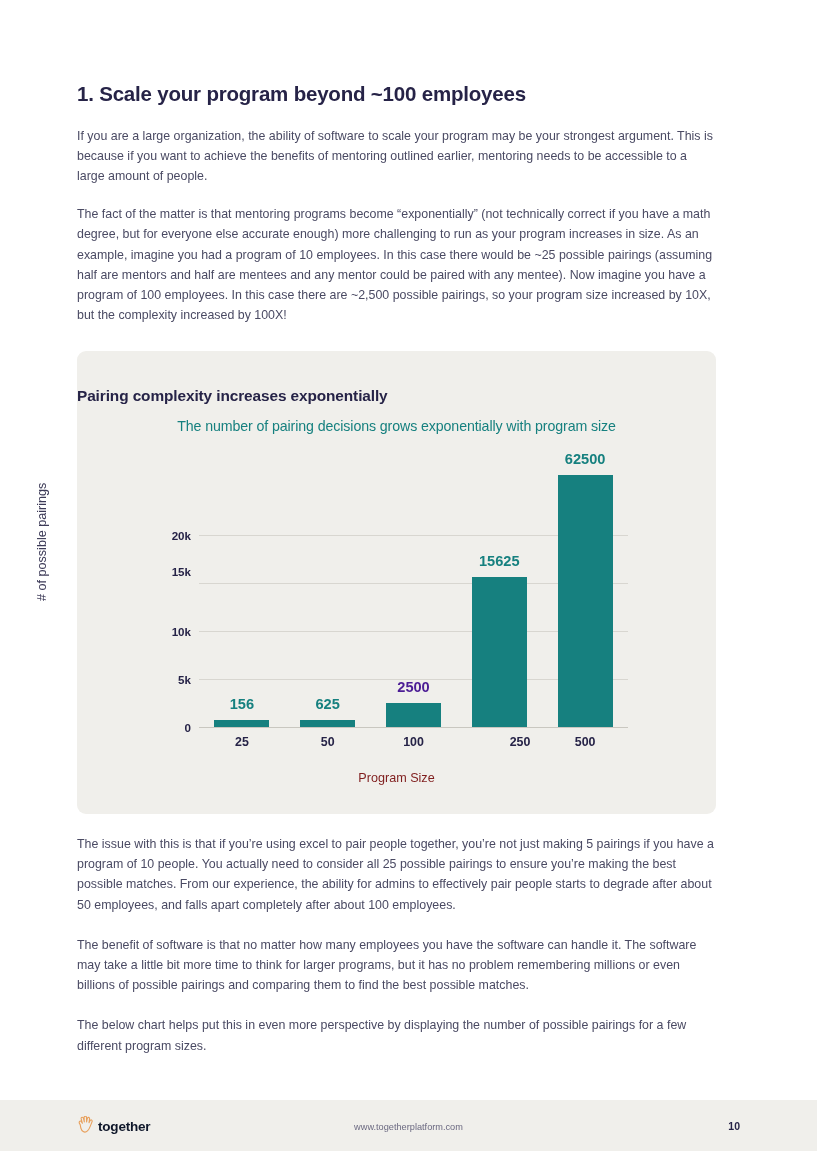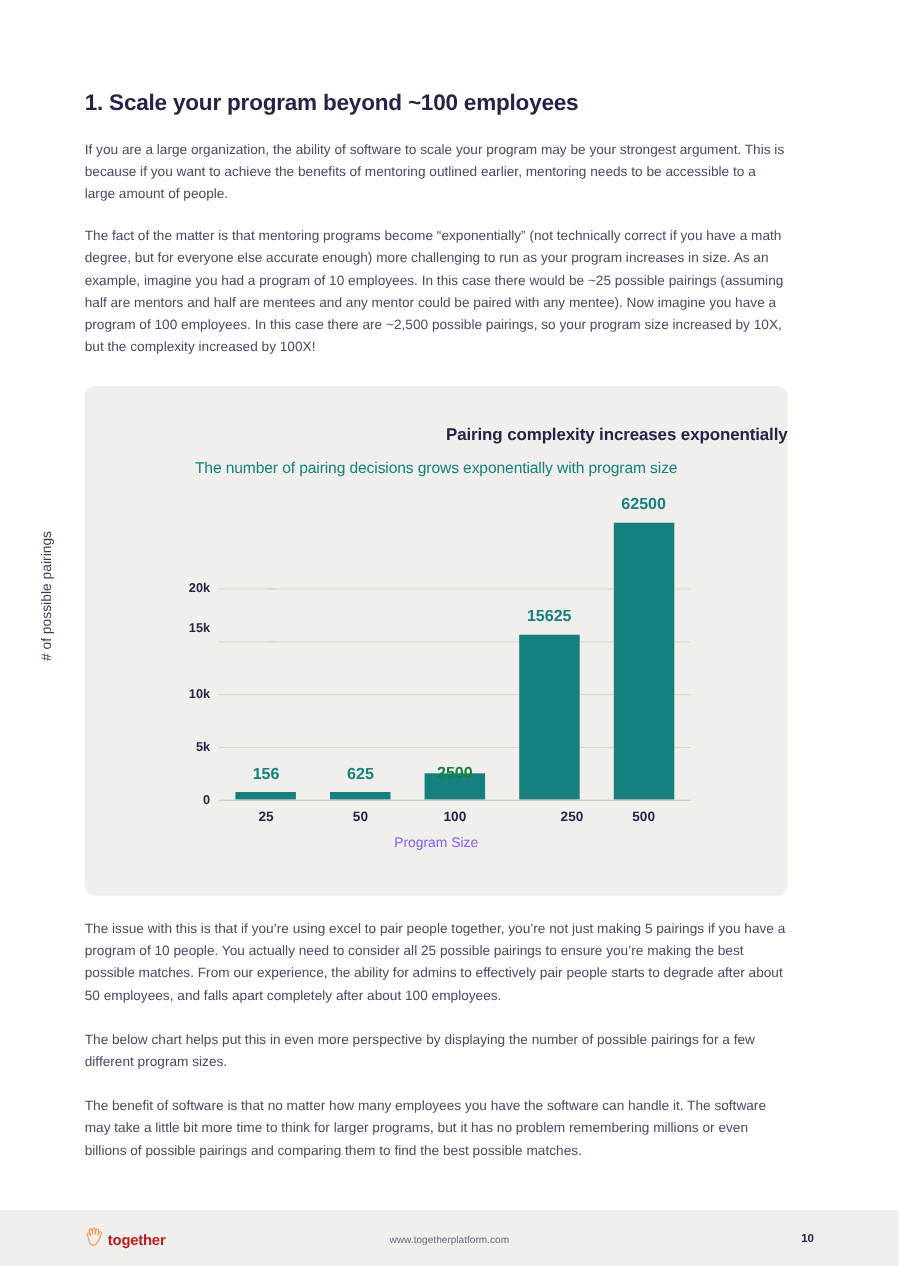--- a/index.html
+++ b/index.html
@@ -54,21 +54,21 @@
     width: 639px;
     height: 463px;
     background: #f0efeb;
     border-radius: 9px;
   }
 
   .chart-title {
     position: absolute;
     left: 0; right: 0;
     top: 36px;
-    text-align: right;
+    text-align: left;
     font-size: 15.4px;
     font-weight: bold;
     color: #262347;
     letter-spacing: -0.1px;
   }
 
   .chart-subtitle {
     position: absolute;
     left: 0; right: 0;
     top: 67px;
@@ -152,24 +152,24 @@
     text-align: left;
     font-size: 12.4px;
     font-weight: bold;
     color: #262347;
     transform: translateX(-50%);
   }
 
   .xaxis-title {
     position: absolute;
     left: 0; right: 0;
-    top: 408px;
+    top: 420px;
     text-align: center;
     font-size: 12.6px;
-    color: #8b5cf6;
+    color: #7f1d1d;
   }
 
   .yaxis-title {
     position: absolute;
     left: -42px;
     top: 250px;
     font-size: 12.6px;
     color: #3c3a57;
     transform: rotate(-90deg);
     transform-origin: left top;
@@ -189,21 +189,21 @@
     position: absolute;
     left: 77px;
     top: 16px;
     display: flex;
     align-items: center;
     gap: 5px;
   }
   .footer-logo-text {
     font-size: 13.5px;
     font-weight: bold;
-    color: #b91c1c;
+    color: #0f172a;
     letter-spacing: -0.2px;
   }
   .footer-url {
     position: absolute;
     left: 0; right: 0;
     top: 22px;
     text-align: center;
     font-size: 9.2px;
     color: #6a6880;
   }
@@ -260,41 +260,41 @@
         <div class="bar" style="left: 187px; width: 55px; height: 24px; background: rgb(22, 128, 127);"></div>
         <div class="bar" style="left: 272.8px; width: 55px; height: 150px; background: rgb(22, 128, 127);"></div>
         <div class="bar" style="left: 358.6px; width: 55px; height: 252px; background: rgb(22, 128, 127);"></div>
       </div>
 
     <div class="axis-baseline"></div>
 
     <div id="bar-labels">
         <div class="bar-label" style="left: 164.9px; top: 345px; color: rgb(22, 128, 127);">156</div>
         <div class="bar-label" style="left: 250.7px; top: 345px; color: rgb(22, 128, 127);">625</div>
-        <div class="bar-label" style="left: 336.5px; top: 344px; color: #15803d;">2500</div>
+        <div class="bar-label" style="left: 336.5px; top: 328px; color: #4c1d95;">2500</div>
         <div class="bar-label" style="left: 422.3px; top: 202px; color: rgb(22, 128, 127);">15625</div>
         <div class="bar-label" style="left: 508.1px; top: 100px; color: rgb(22, 128, 127);">62500</div>
       </div>
     <div id="xticks">
         <div class="xtick" style="left: 164.9px;">25</div>
         <div class="xtick" style="left: 250.7px;">50</div>
         <div class="xtick" style="left: 336.5px;">100</div>
         <div class="xtick" style="left: 443px;">250</div>
         <div class="xtick" style="left: 508.1px;">500</div>
       </div>
 
     <div class="xaxis-title">Program Size</div>
   </div>
 
   <div class="content" style="top:834px;">
     <p class="para tight" style="margin-top:0">The issue with this is that if you’re using excel to pair people together, you’re not just making 5 pairings if you have a program of 10 people. You actually need to consider all 25 possible pairings to ensure you’re making the best possible matches. From our experience, the ability for admins to effectively pair people starts to degrade after about 50 employees, and falls apart completely after about 100 employees.</p>
 
+    <p class="para" style="margin-top:20px">The benefit of software is that no matter how many employees you have the software can handle it. The software may take a little bit more time to think for larger programs, but it has no problem remembering millions or even billions of possible pairings and comparing them to find the best possible matches.</p>
+
     <p class="para" style="margin-top:20px">The below chart helps put this in even more perspective by displaying the number of possible pairings for a few different program sizes.</p>
-
-    <p class="para" style="margin-top:20px">The benefit of software is that no matter how many employees you have the software can handle it. The software may take a little bit more time to think for larger programs, but it has no problem remembering millions or even billions of possible pairings and comparing them to find the best possible matches.</p>
   </div>
 
   <div class="footer">
     <div class="footer-logo">
       <span>
         <svg width="16" height="17" viewBox="0 0 16 17" fill="none">
           <path d="M3.2 8.6 C2.4 7.6 2.0 6.0 2.6 5.3 C3.2 4.7 4.0 5.1 4.5 5.9
                    L5.4 7.3 L4.2 2.9 C4.0 2.0 4.4 1.3 5.1 1.2 C5.8 1.1 6.3 1.6 6.5 2.4
                    L7.3 6.0 L7.1 1.6 C7.1 0.8 7.6 0.3 8.3 0.3 C9.0 0.3 9.5 0.8 9.5 1.6
                    L9.6 6.0 L10.3 2.5 C10.5 1.7 11.0 1.3 11.7 1.4 C12.4 1.6 12.7 2.2 12.6 3.0

